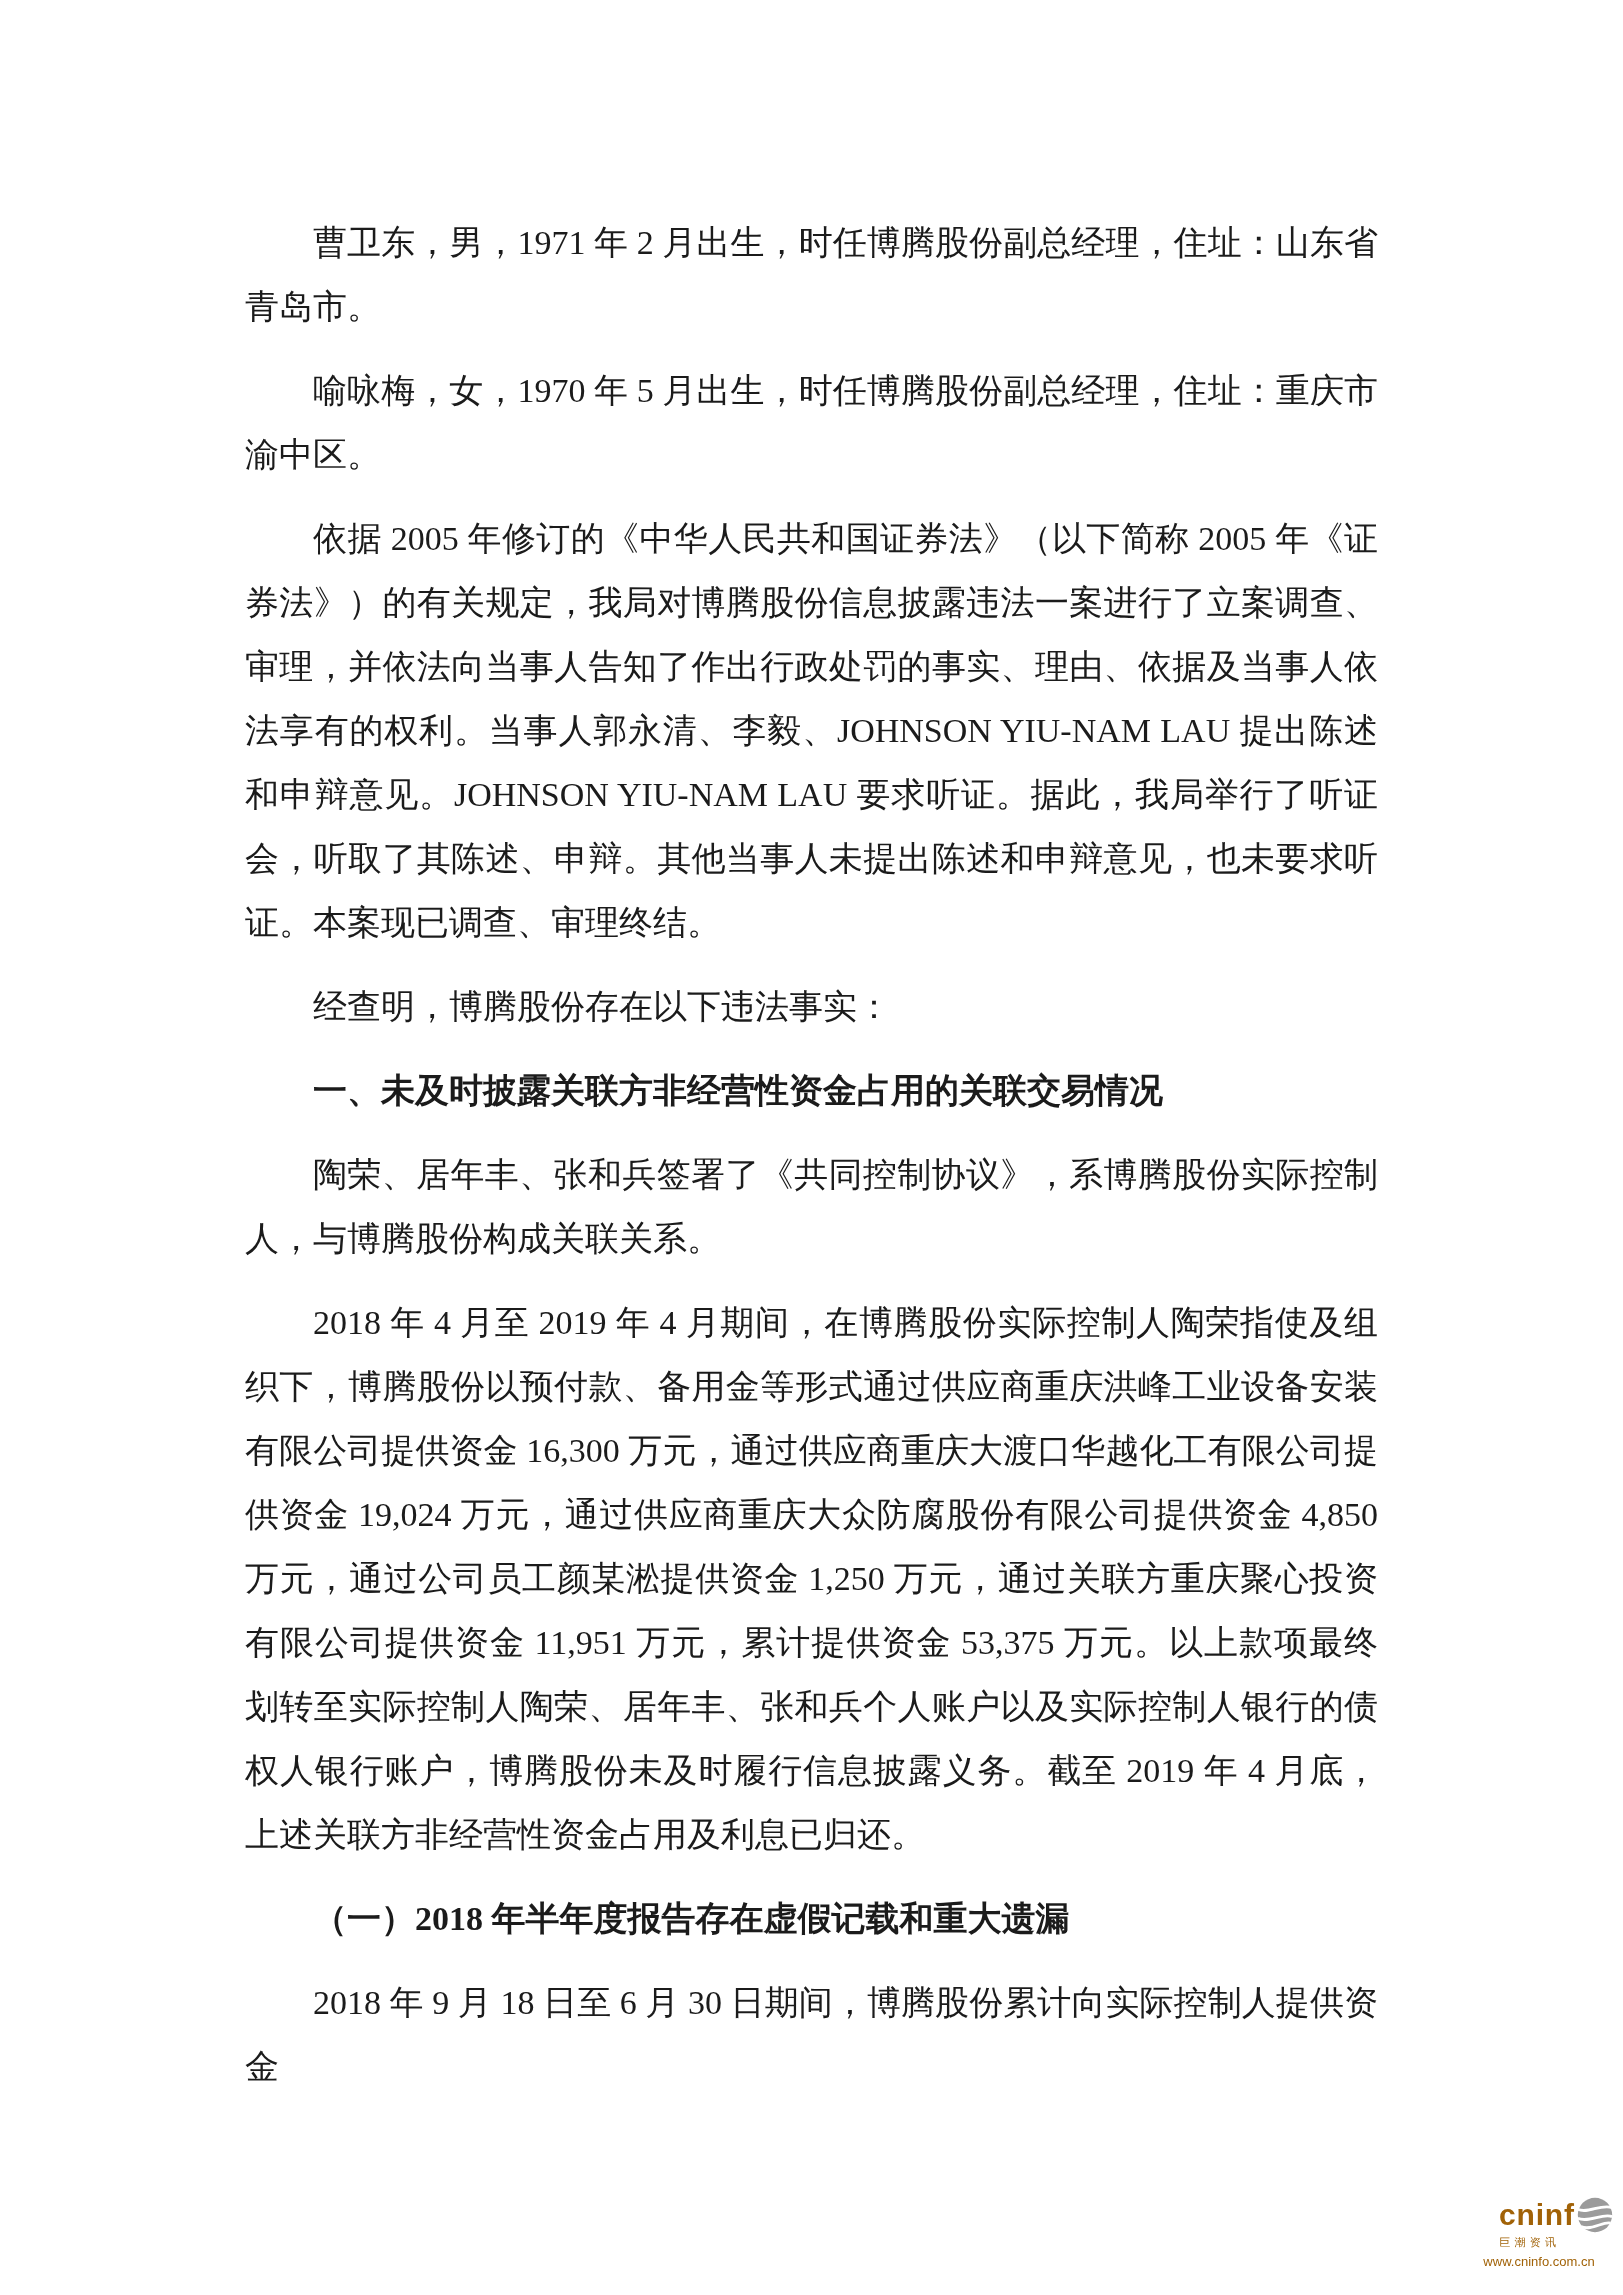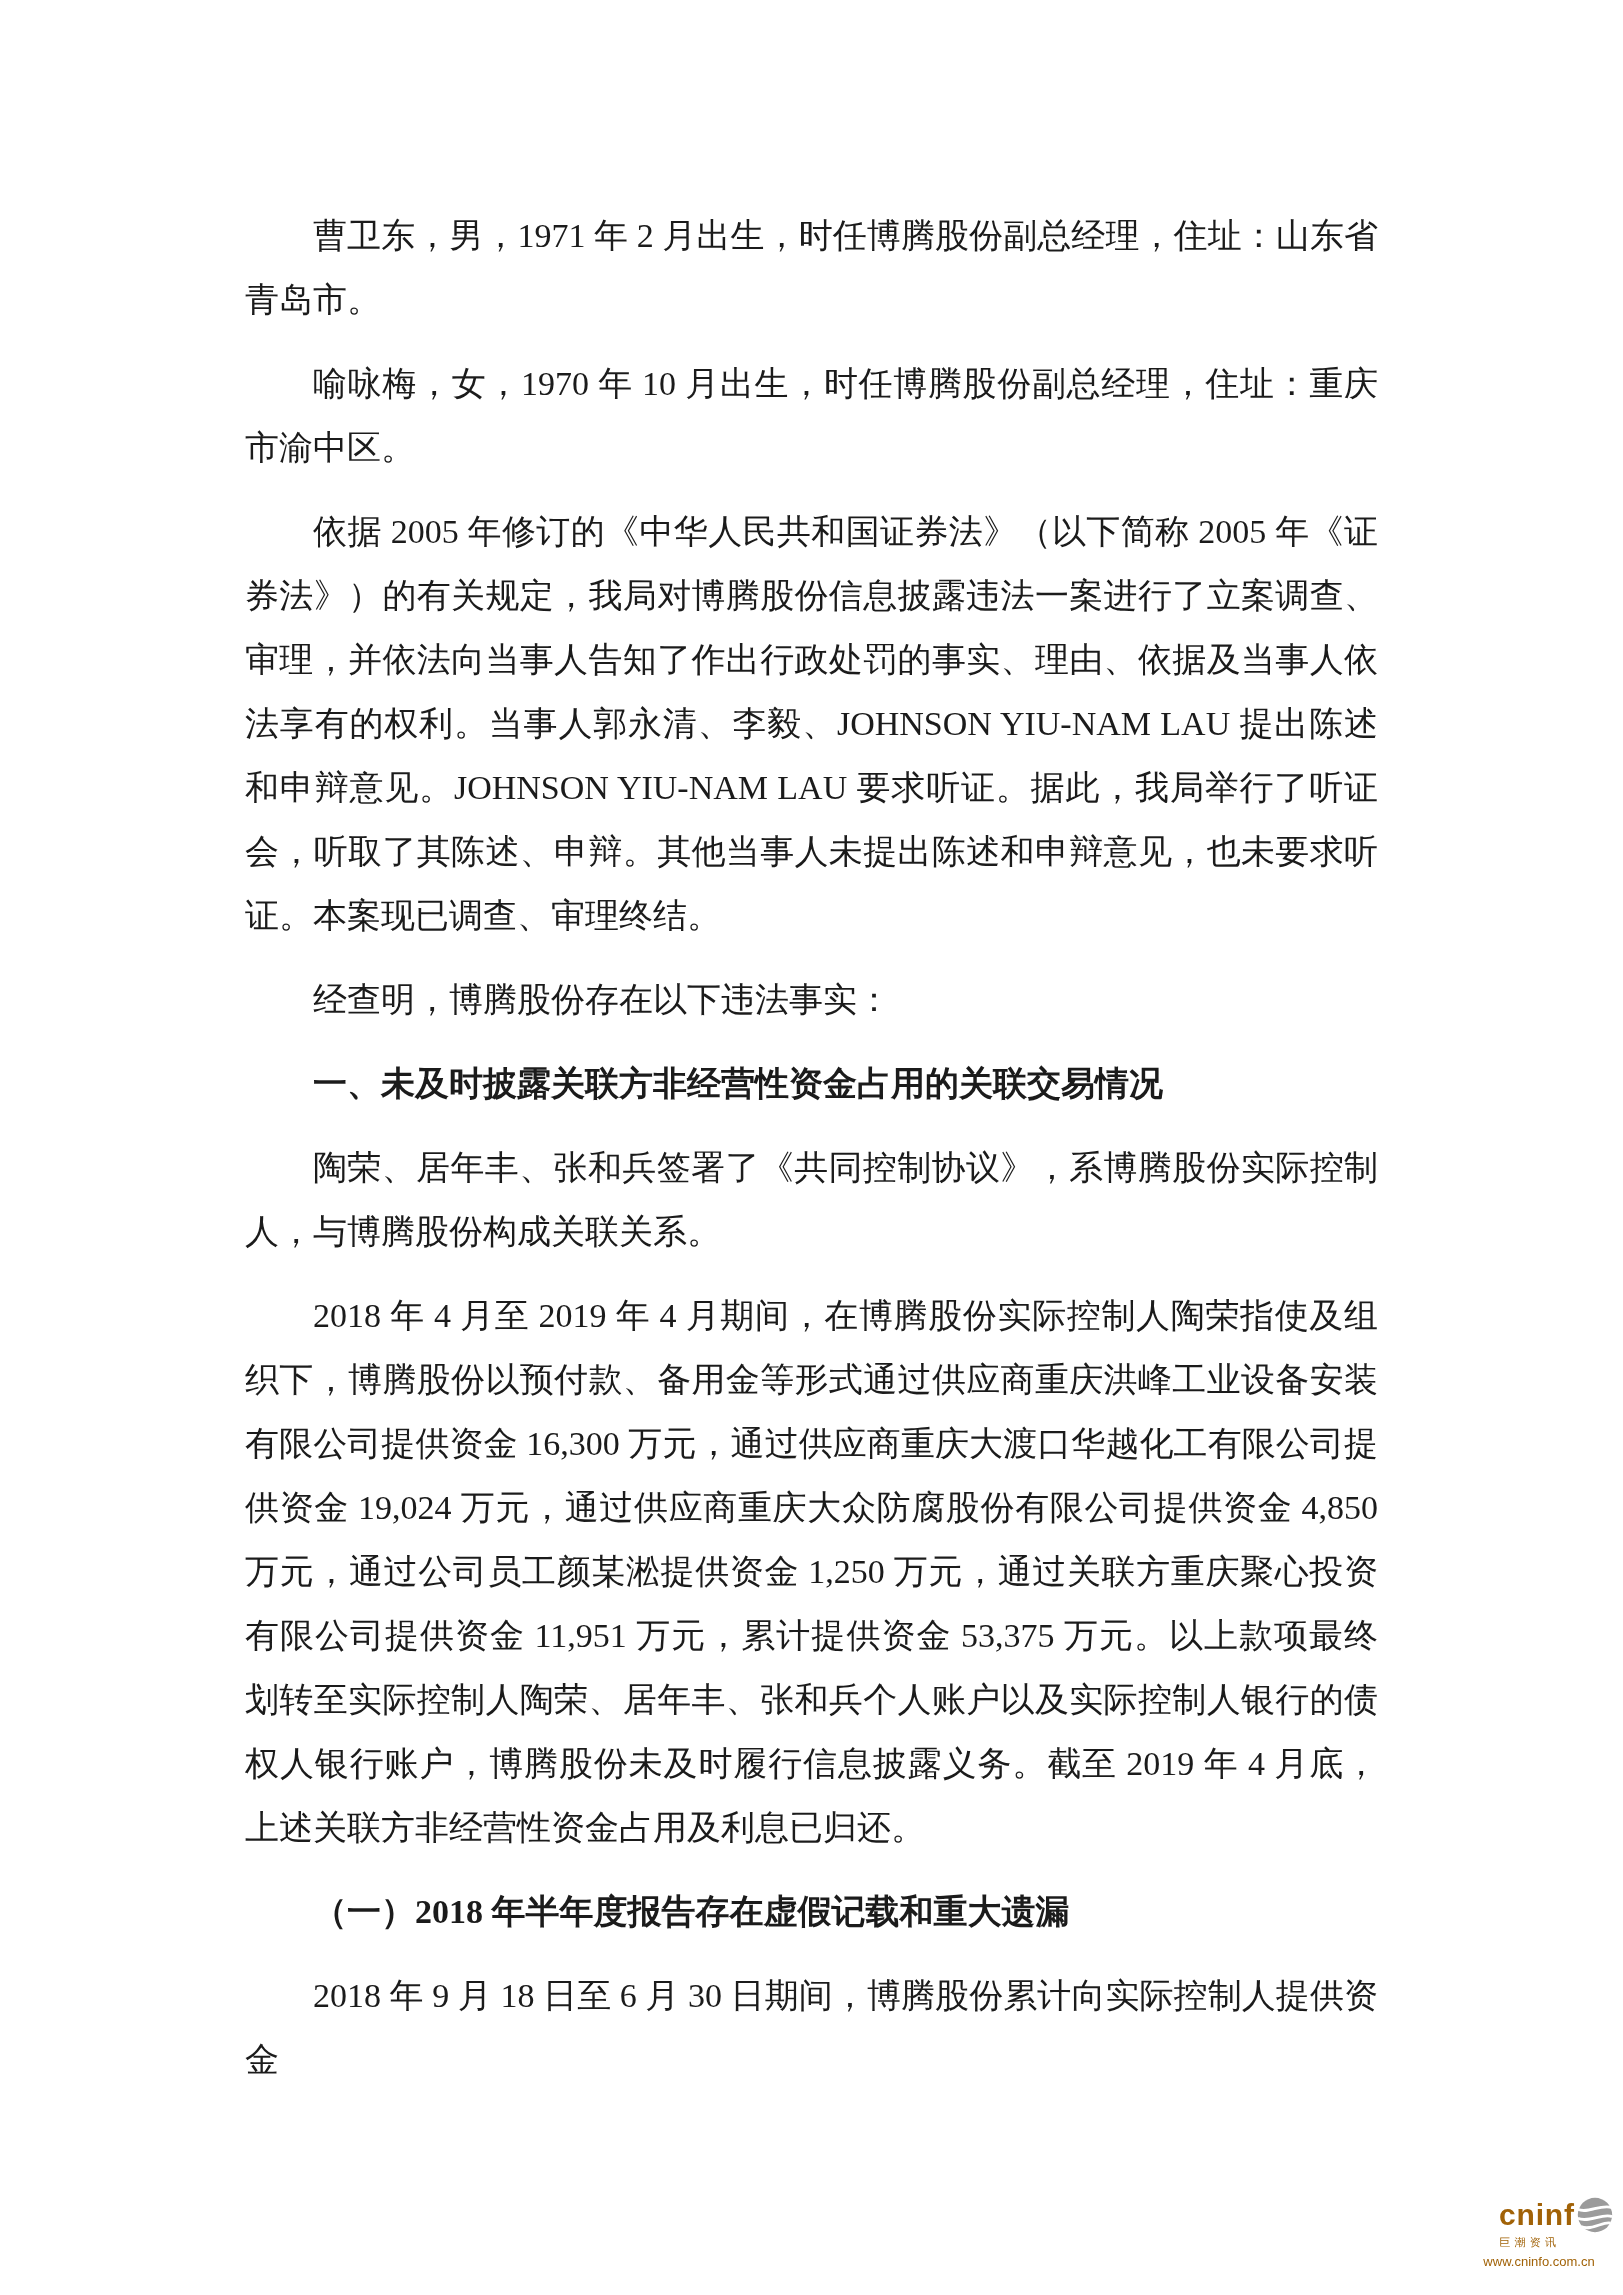--- a/index.html
+++ b/index.html
@@ -6,21 +6,21 @@
   body{
     width:1623px;height:2295px;
     background:#ffffff;
     position:relative;
     overflow:hidden;
     font-family:"Liberation Serif","DejaVu Serif",serif;
     color:#1b1b1b;
   }
   .doc{
     position:absolute;
-    left:245px;top:204px;
+    left:245px;top:211px;
     width:1133px;
   }
   .doc p{
     margin:20px 0 0 0;
     font-size:34px;
     line-height:64px;
     text-align:justify;
     text-indent:2em;
   }
   .doc p:first-child{margin-top:0;}
@@ -47,21 +47,21 @@
   }
   .cninfo .url{
     font-size:13px;line-height:20px;letter-spacing:0px;
   }
 </style>
 </head>
 <body>
 
 <div class="doc">
     <p class="body">曹卫东，男，1971 年 2 月出生，时任博腾股份副总经理，住址：山东省青岛市。</p>
-    <p class="body">喻咏梅，女，1970 年 10 月出生，时任博腾股份副总经理，住址：重庆市渝中区。</p>
+    <p class="body">喻咏梅，女，1970 年 5 月出生，时任博腾股份副总经理，住址：重庆市渝中区。</p>
     <p class="body">依据 2005 年修订的《中华人民共和国证券法》（以下简称 2005 年《证券法》）的有关规定，我局对博腾股份信息披露违法一案进行了立案调查、审理，并依法向当事人告知了作出行政处罚的事实、理由、依据及当事人依法享有的权利。当事人郭永清、李毅、JOHNSON YIU-NAM LAU 提出陈述和申辩意见。JOHNSON YIU-NAM LAU 要求听证。据此，我局举行了听证会，听取了其陈述、申辩。其他当事人未提出陈述和申辩意见，也未要求听证。本案现已调查、审理终结。</p>
     <p class="body">经查明，博腾股份存在以下违法事实：</p>
     <p class="heading">一、未及时披露关联方非经营性资金占用的关联交易情况</p>
     <p class="body">陶荣、居年丰、张和兵签署了《共同控制协议》，系博腾股份实际控制人，与博腾股份构成关联关系。</p>
     <p class="body">2018 年 4 月至 2019 年 4 月期间，在博腾股份实际控制人陶荣指使及组织下，博腾股份以预付款、备用金等形式通过供应商重庆洪峰工业设备安装有限公司提供资金 16,300 万元，通过供应商重庆大渡口华越化工有限公司提供资金 19,024 万元，通过供应商重庆大众防腐股份有限公司提供资金 4,850 万元，通过公司员工颜某淞提供资金 1,250 万元，通过关联方重庆聚心投资有限公司提供资金 11,951 万元，累计提供资金 53,375 万元。以上款项最终划转至实际控制人陶荣、居年丰、张和兵个人账户以及实际控制人银行的债权人银行账户，博腾股份未及时履行信息披露义务。截至 2019 年 4 月底，上述关联方非经营性资金占用及利息已归还。</p>
     <p class="heading">（一）2018 年半年度报告存在虚假记载和重大遗漏</p>
     <p class="body">2018 年 9 月 18 日至 6 月 30 日期间，博腾股份累计向实际控制人提供资金</p>
   </div>
 
 <div class="cninfo">

